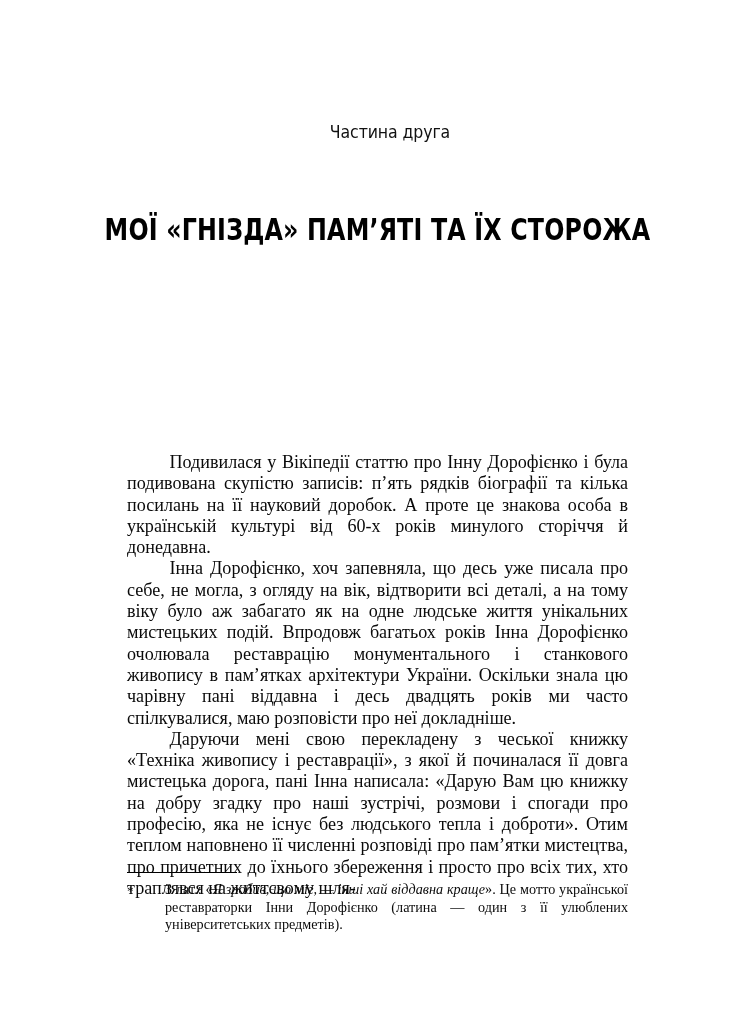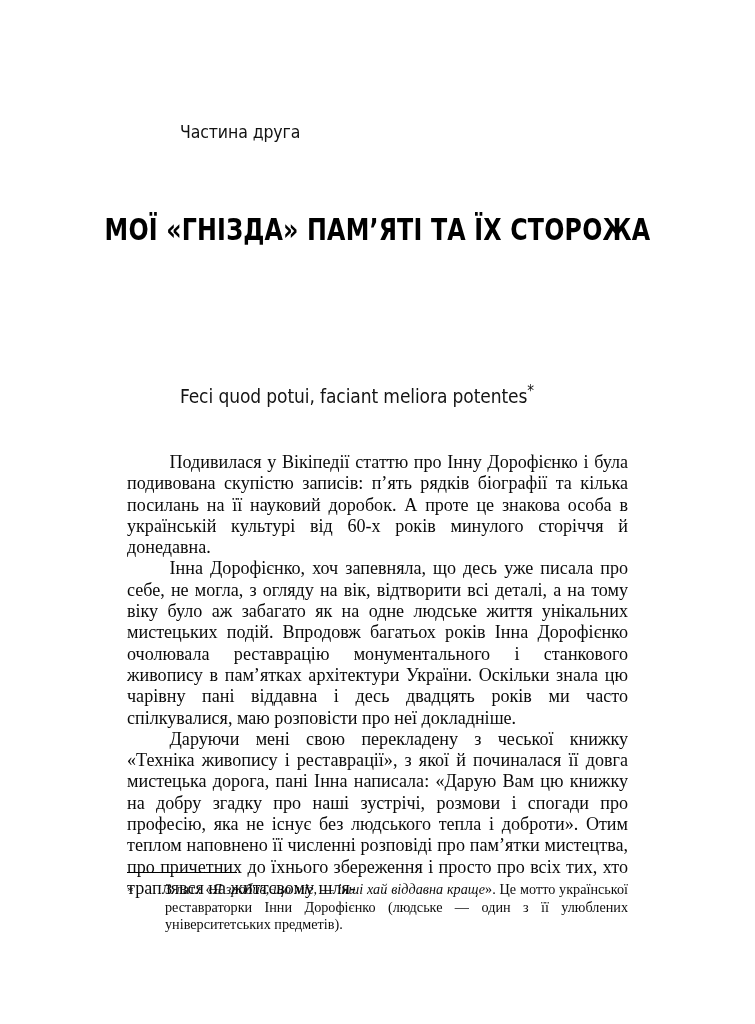--- a/index.html
+++ b/index.html
@@ -33,20 +33,21 @@
     left: 180px;
     top: 123px;
     width: 420px;
     font-family: "DejaVu Sans Condensed", "Liberation Sans Narrow", "Liberation Sans", sans-serif;
     font-stretch: condensed;
     font-size: 17.5px;
     font-weight: 400;
     letter-spacing: -0.1px;
     color: #111111;
     line-height: 1.1;
+    text-align: center;
   }
 
   
   .chapter-title {
     position: absolute;
     left: 0;
     top: 193px;
     width: 755px;
     text-align: center;
     font-family: "DejaVu Sans Condensed", "Liberation Sans Narrow", "Liberation Sans", sans-serif;
@@ -135,33 +136,30 @@
 </style>
 </head>
 <body>
 
 <div class="page">
 
   <div class="part-label">Частина друга</div>
 
   <h1 class="chapter-title">МОЇ «ГНІЗДА» ПАМ’ЯТІ ТА ЇХ СТОРОЖА</h1>
 
-  <div class="epigraph">
-    <span>Feci quod potui, faciant meliora potentes</span><span class="star">*</span>
-  </div>
 
   <div class="body-text">
     <p>Подивилася у Вікіпедії статтю про Інну Дорофієнко і була подивована скупістю записів: п’ять рядків біографії та кілька посилань на її науковий доробок. А проте це знакова особа в українській культурі від 60-х років минулого сторіччя й донедавна.</p>
     <p>Інна Дорофієнко, хоч запевняла, що десь уже писала про себе, не могла, з огляду на вік, відтворити всі деталі, а на тому віку було аж забагато як на одне людське життя унікальних мистецьких подій. Впродовж багатьох років Інна Дорофієнко очолювала реставрацію монументального і станкового живопису в пам’ятках архітектури України. Оскільки знала цю чарівну пані віддавна і десь двадцять років ми часто спілкувалися, маю розповісти про неї докладніше.</p>
     <p>Даруючи мені свою перекладену з чеської книжку «Техніка живопису і реставрації», з якої й починалася її довга мистецька дорога, пані Інна написала: «Дарую Вам цю книжку на добру згадку про наші зустрічі, розмови і спогади про професію, яка не існує без людського тепла і доброти». Отим теплом наповнено її численні розповіді про пам’ятки мистецтва, про причетних до їхнього збереження і просто про всіх тих, хто траплявся на життєвому шля-</p>
   </div>
 
   <div class="footnote">
     <div class="footnote-rule"></div>
     <div class="footnote-body">
       <div class="footnote-marker">*</div>
       <div class="footnote-text">
-        <span>З лат.: «</span><i>Я зробив, що міг, — інші хай віддавна краще</i><span>». Це мотто української реставраторки Інни Дорофієнко (людське — один з її улюблених університетських предметів).</span>
+        <span>З лат.: «</span><i>Я зробив, що міг, — інші хай віддавна краще</i><span>». Це мотто української реставраторки Інни Дорофієнко (латина — один з її улюблених університетських предметів).</span>
       </div>
     </div>
   </div>
 
 </div>
 
 </body></html>

